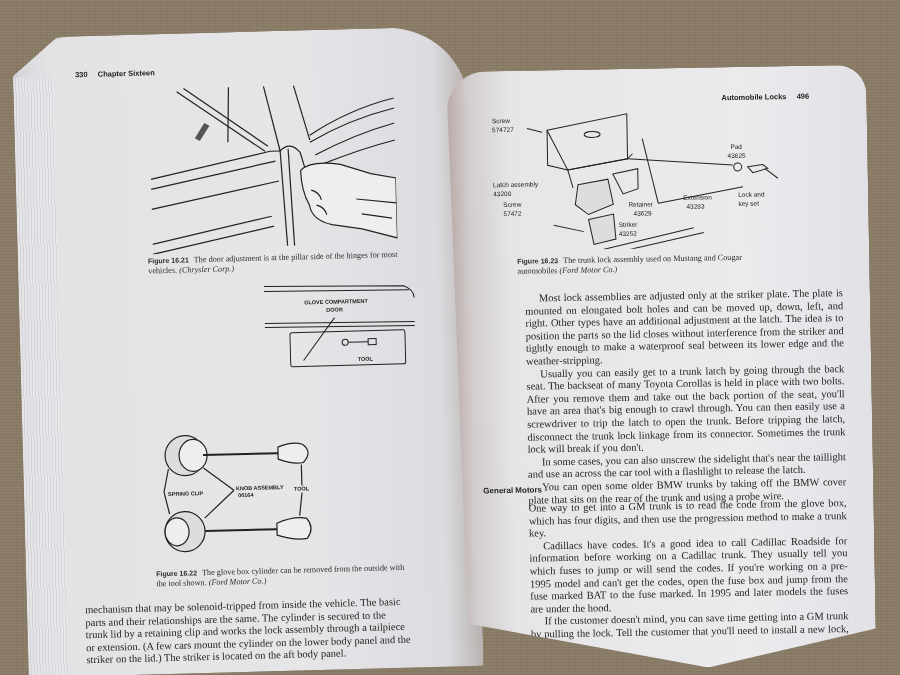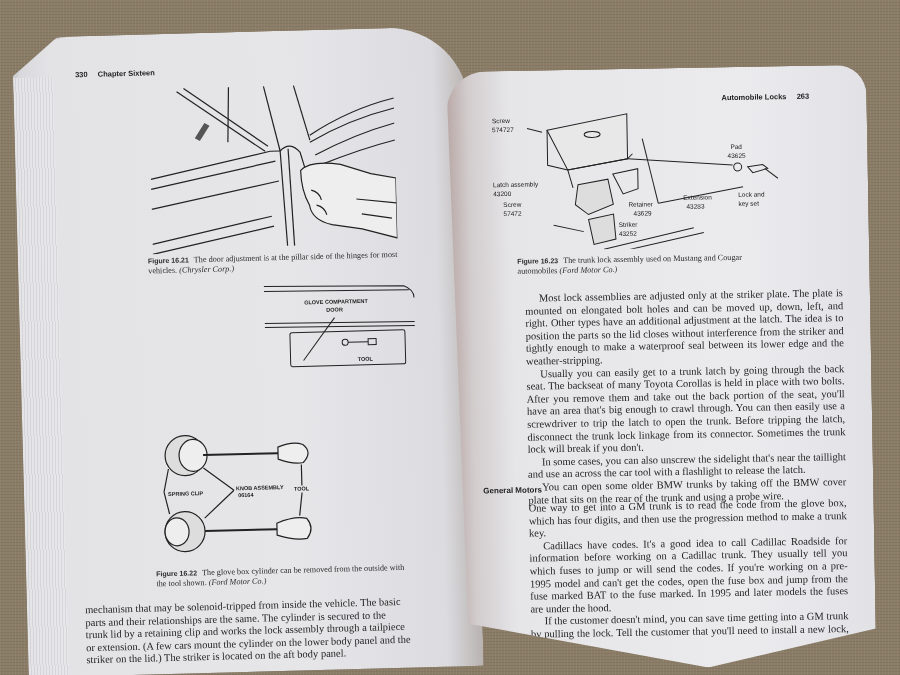--- a/index.html
+++ b/index.html
@@ -147,21 +147,21 @@
       <p>parts and their relationships are the same. The cylinder is secured to the</p>
       <p>trunk lid by a retaining clip and works the lock assembly through a tailpiece</p>
       <p>or extension. (A few cars mount the cylinder on the lower body panel and the</p>
       <p>striker on the lid.) The striker is located on the aft body panel.</p>
     </div>
   </div>
 
   <div class="page-right">
     <div class="running-head" style="left:275px; top:26px;">
       <span style="margin-right:8px;">Automobile Locks</span>
-      <span>263</span>
+      <span>496</span>
     </div>
 
     <svg class="fig" style="left:45px; top:40px;" width="300" height="140" viewBox="0 0 300 140">
       <g fill="none" stroke="#222" stroke-width="1">
         <path d="M55 20 L135 5 L135 50 L75 60 Z" fill="#e8e8e8"></path>
         <path d="M55 20 L55 55 L75 60"></path>
         <path d="M75 60 L135 50 L140 45"></path>
         <ellipse cx="100" cy="25" rx="8" ry="3"></ellipse>
         <path d="M35 18 L50 22"></path>
         <path d="M120 65 L145 60 L145 80 L130 85 Z"></path>

